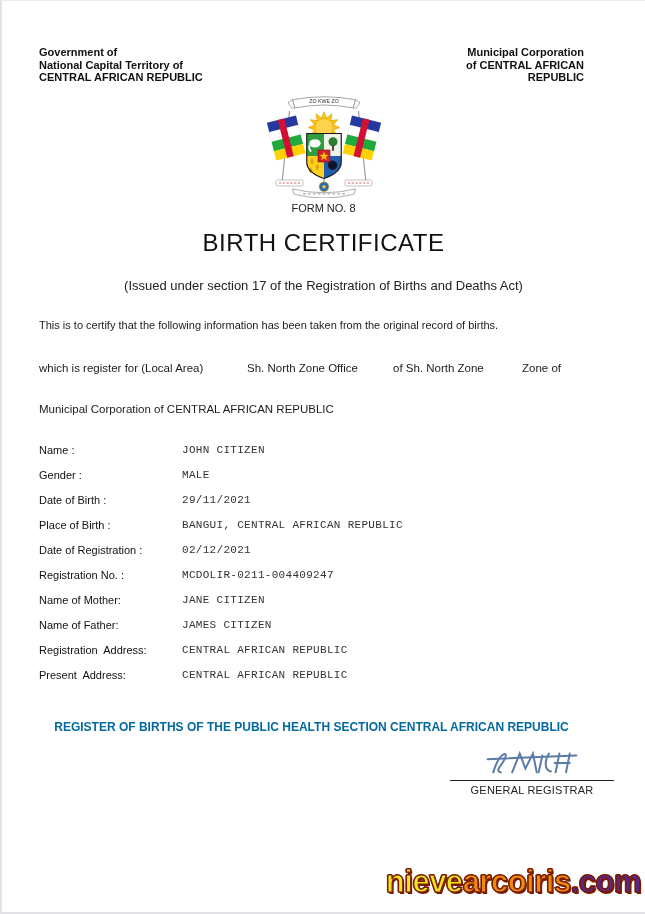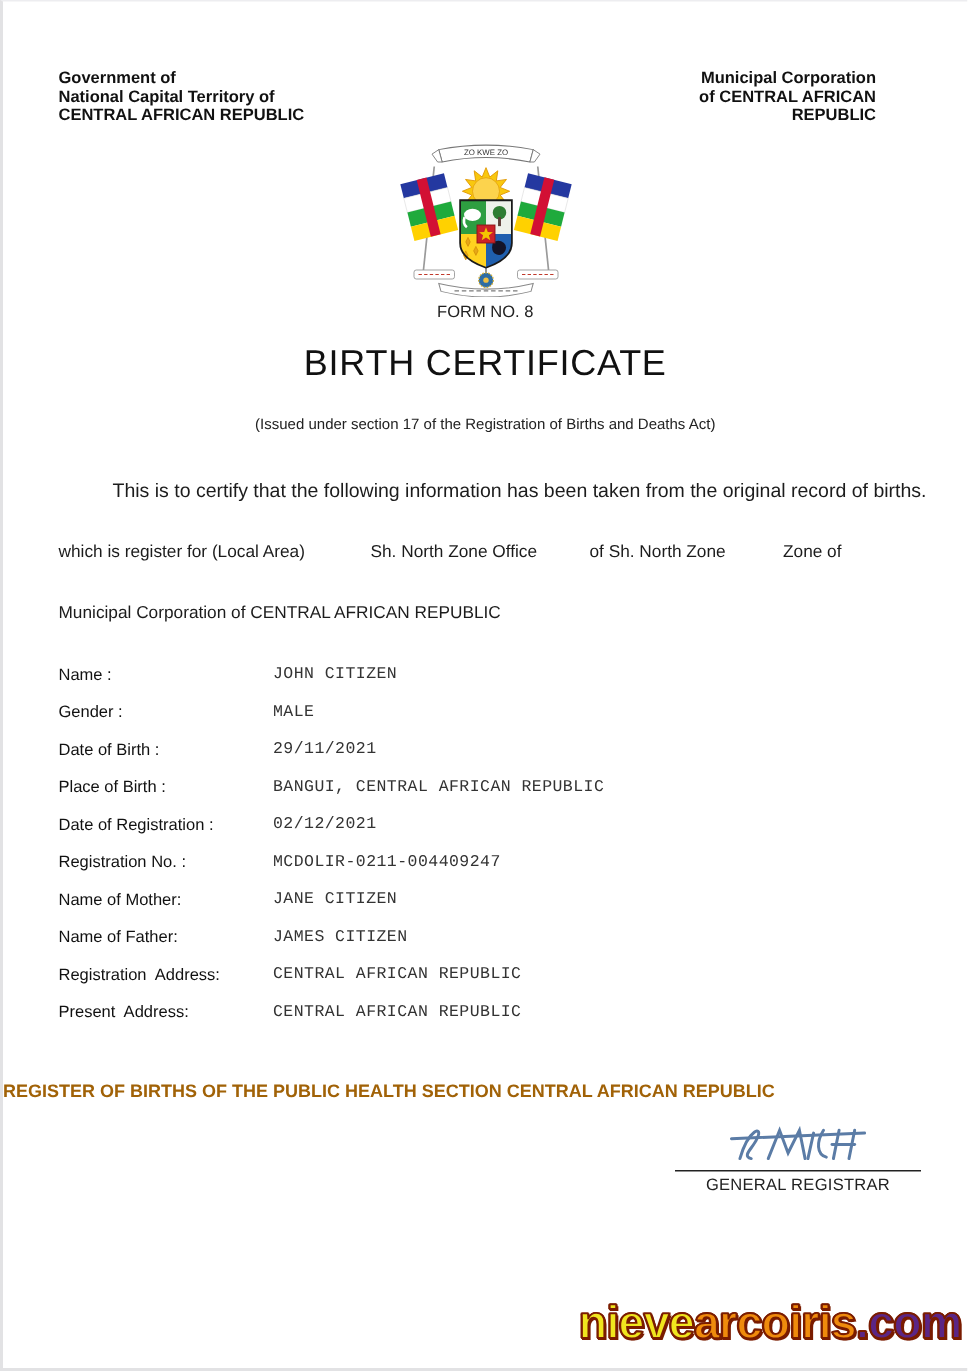--- a/index.html
+++ b/index.html
@@ -19,36 +19,36 @@
   .abs{position:absolute;}
   
   .hdr{font-size:11px;font-weight:bold;line-height:12.5px;color:#111;}
   .hdr-left{left:37px;top:45px;text-align:left;}
   .hdr-right{right:61px;top:45px;text-align:right;}
   
   .emblem{left:262px;top:92px;width:120px;height:105px;}
   
   .form-no{left:0;right:0;top:201px;text-align:center;font-size:11px;color:#222;}
   .main-title{left:0;right:0;top:228px;text-align:center;font-size:24px;font-weight:normal;letter-spacing:0.5px;color:#111;}
-  .subtitle{left:0;right:0;top:277px;text-align:center;font-size:10px;color:#222;}
-  
-  .certify{left:37px;top:318px;font-size:13px;color:#1c1c1c;margin-left:36px;}
+  .subtitle{left:0;right:0;top:277px;text-align:center;font-size:13px;color:#222;}
+  
+  .certify{left:37px;top:318px;font-size:11px;color:#1c1c1c;}
   .regline{left:0;top:361px;width:645px;font-size:11.5px;color:#1c1c1c;}
   .regline .p1{position:absolute;left:37px;top:0;}
   .regline .p2{position:absolute;left:245px;top:0;}
   .regline .p3{position:absolute;left:391px;top:0;}
   .regline .p4{position:absolute;left:520px;top:0;}
   .municipal{left:37px;top:402px;font-size:11.5px;color:#1c1c1c;}
   
   .fields{left:0;top:443px;width:645px;}
   .frow{position:relative;height:25px;}
   .flabel{position:absolute;left:37px;top:0;font-size:11px;font-weight:normal;color:#111;white-space:pre;}
   .fvalue{position:absolute;left:180px;top:0;font-size:11px;font-family:"Liberation Mono","DejaVu Sans Mono",monospace;color:#333;letter-spacing:0.3px;white-space:pre;}
   
-  .register-line{left:0;right:24px;top:719px;text-align:left;font-size:12px;font-weight:bold;color:#a16207;}
+  .register-line{left:0;right:24px;top:719px;text-align:center;font-size:12px;font-weight:bold;color:#0369a1;}
   .sig-block{left:448px;top:744px;width:164px;text-align:center;}
   .sig-img{display:block;margin:0 auto;}
   .sig-rule{border-top:1.5px solid #222;margin-top:1px;}
   .sig-title{font-size:11px;color:#222;margin-top:3px;letter-spacing:0.2px;}
   
   .watermark{
     right:4px;bottom:12px;
     font-size:31px;font-weight:bold;letter-spacing:-0.5px;
     font-family:"Liberation Sans",sans-serif;
     -webkit-text-stroke:1.2px #7a1c00;

